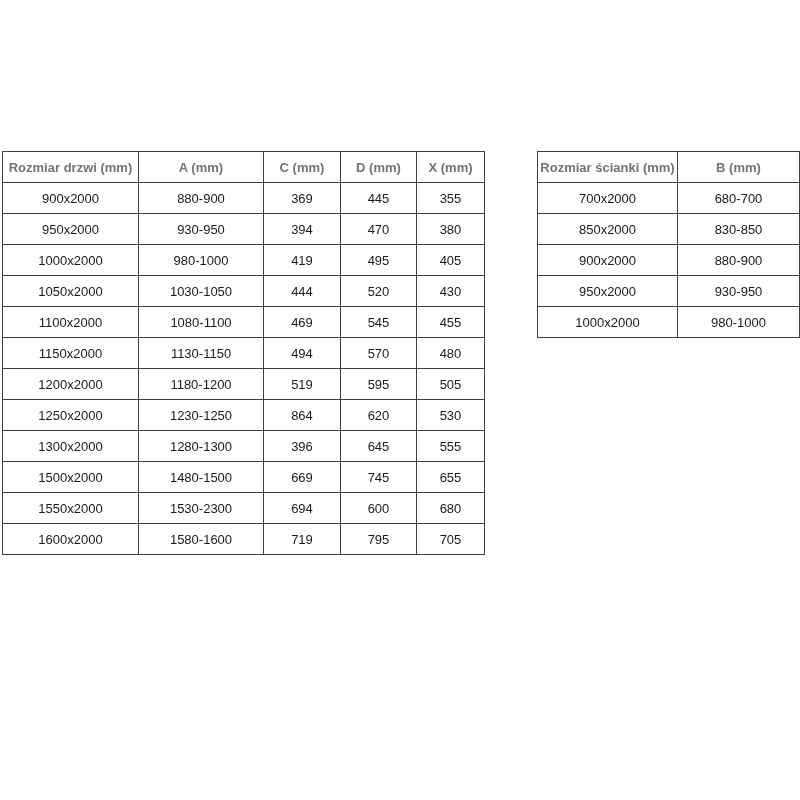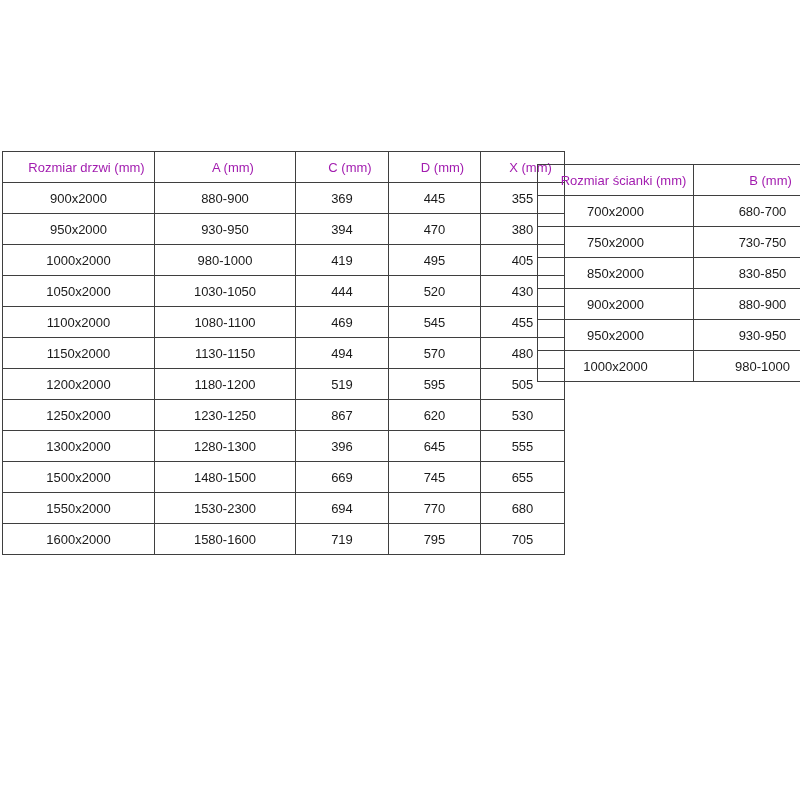--- a/index.html
+++ b/index.html
@@ -26,35 +26,34 @@
   }
   th, td {
     border: 1px solid #3f3f3f;
     text-align: center;
     vertical-align: middle;
     padding: 0;
     overflow: hidden;
     white-space: nowrap;
   }
   th {
-    font-weight: normal;
+    font-weight: bold;
     font-size: 13px;
-    color: #a21caf;
-    padding-left: 16px;
+    color: #737373;
   }
   tr { height: 31px; }
 
   .t-left  { left: 2px;  top: 151px; width: 477px; }
   .t-left th:nth-child(1) { width: 135px; }
   .t-left th:nth-child(2) { width: 124px; }
   .t-left th:nth-child(3) { width: 76px; margin-top: 32px;  }
   .t-left th:nth-child(4) { width: 75px;  }
   .t-left th:nth-child(5) { width: 67px;  }
 
-  .t-right { left: 537px; top: 164px; width: 260px; }
+  .t-right { left: 537px; top: 151px; width: 260px; }
   .t-right th:nth-child(1) { width: 139px; }
   .t-right th:nth-child(2) { width: 121px; }
 </style>
 </head>
 <body>
 
 <div class="canvas">
   <table class="t-left">
       <thead>
         <tr>
@@ -111,21 +110,21 @@
         <tr>
           <td>1200x2000</td>
           <td>1180-1200</td>
           <td>519</td>
           <td>595</td>
           <td>505</td>
         </tr>
         <tr>
           <td>1250x2000</td>
           <td>1230-1250</td>
-          <td>867</td>
+          <td>864</td>
           <td>620</td>
           <td>530</td>
         </tr>
         <tr>
           <td>1300x2000</td>
           <td>1280-1300</td>
           <td>396</td>
           <td>645</td>
           <td>555</td>
         </tr>
@@ -133,21 +132,21 @@
           <td>1500x2000</td>
           <td>1480-1500</td>
           <td>669</td>
           <td>745</td>
           <td>655</td>
         </tr>
         <tr>
           <td>1550x2000</td>
           <td>1530-2300</td>
           <td>694</td>
-          <td>770</td>
+          <td>600</td>
           <td>680</td>
         </tr>
         <tr>
           <td>1600x2000</td>
           <td>1580-1600</td>
           <td>719</td>
           <td>795</td>
           <td>705</td>
         </tr>
       </tbody>
@@ -159,24 +158,20 @@
           <th>Rozmiar ścianki (mm)</th>
           <th>B (mm)</th>
         </tr>
       </thead>
       <tbody>
         <tr>
           <td>700x2000</td>
           <td>680-700</td>
         </tr>
         <tr>
-          <td>750x2000</td>
-          <td>730-750</td>
-        </tr>
-        <tr>
           <td>850x2000</td>
           <td>830-850</td>
         </tr>
         <tr>
           <td>900x2000</td>
           <td>880-900</td>
         </tr>
         <tr>
           <td>950x2000</td>
           <td>930-950</td>

